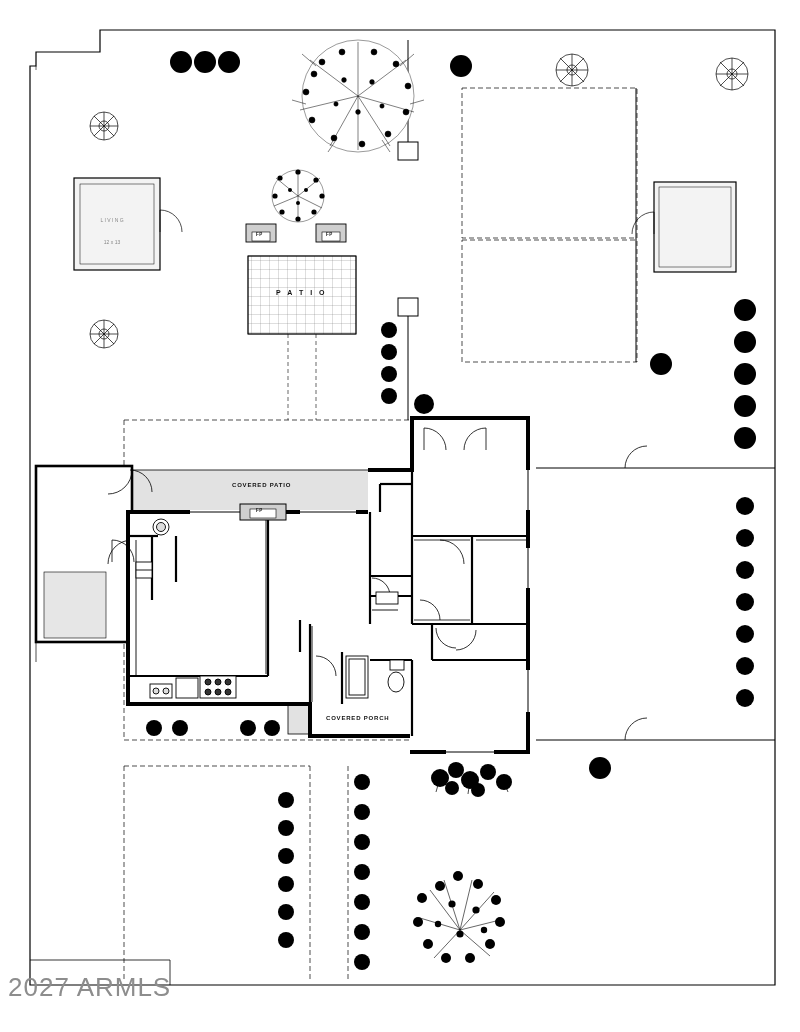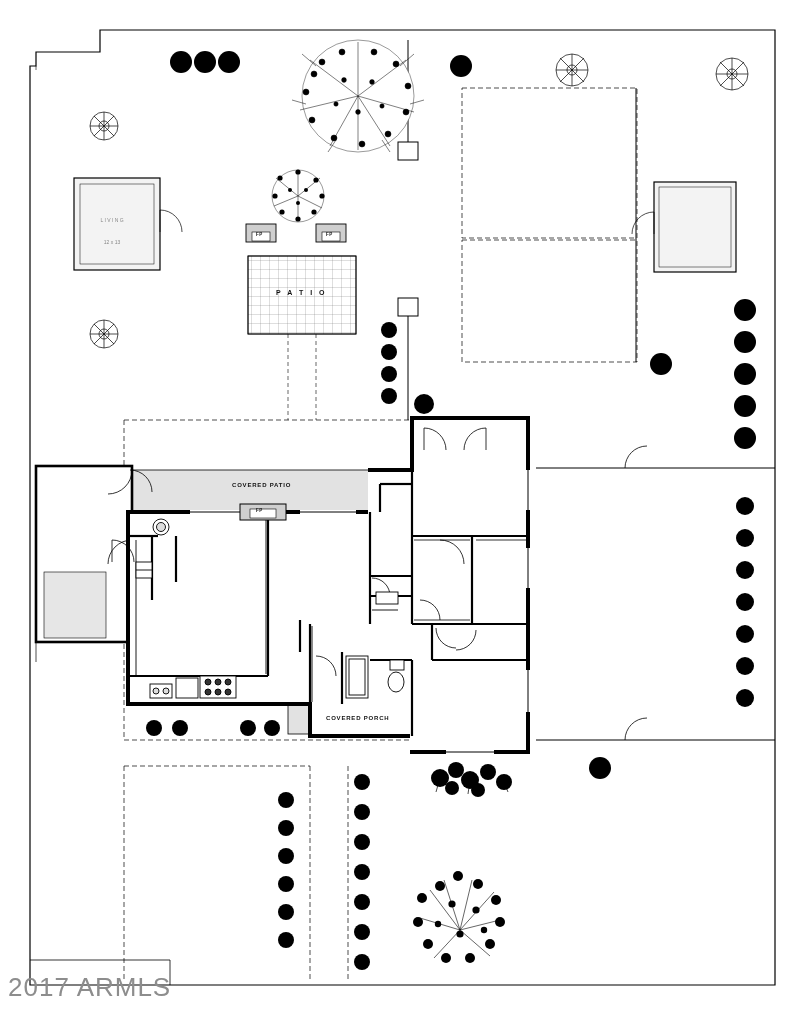--- a/index.html
+++ b/index.html
@@ -457,13 +457,13 @@
 <div class="label lbl-room" style="left:232px; top:482px;">COVERED PATIO</div>
 
 <div class="label lbl-room" style="left:326px; top:715px;">COVERED PORCH</div>
 
 <div class="label lbl-fp" style="left:256px; top:232px;">FP</div>
 
 <div class="label lbl-fp" style="left:326px; top:232px;">FP</div>
 
 <div class="label lbl-fp" style="left:256px; top:508px;">FP</div>
 
-<div class="watermark">2017 ARMLS</div>
+<div class="watermark">2027 ARMLS</div>
 
 </body></html>

